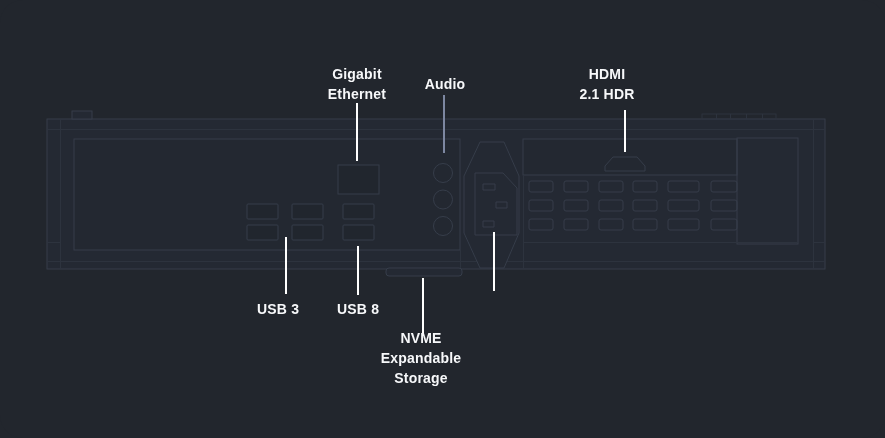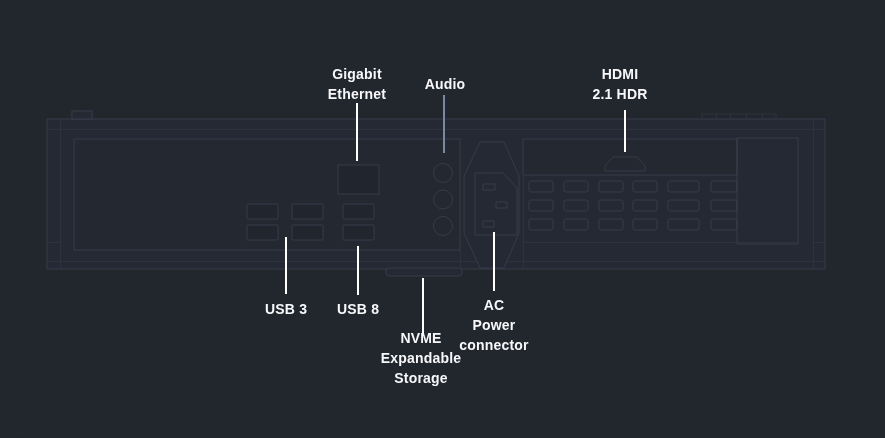--- a/index.html
+++ b/index.html
@@ -147,23 +147,20 @@
       <line x1="286" y1="237" x2="286" y2="294" class="callout"></line>
       <line x1="358" y1="246" x2="358" y2="295" class="callout"></line>
       <line x1="494" y1="232" x2="494" y2="291" class="callout"></line>
       <line x1="423" y1="278" x2="423" y2="336" class="callout"></line>
     </g>
   </svg>
 
   <div class="label" style="left:357px;top:64px">Gigabit
 Ethernet</div>
   <div class="label" style="left:445px;top:74px">Audio</div>
-  <div class="label" style="left:620px;top:64px">HDMI
+  <div class="label" style="left:607px;top:64px">HDMI
 2.1 HDR</div>
-  <div class="label" style="left:286px;top:299px">USB 3</div>
+  <div class="label" style="left:278px;top:299px">USB 3</div>
   <div class="label" style="left:358px;top:299px">USB 8</div>
-  <div class="label" style="left:494px;top:295px">AC
-Power
-connector</div>
   <div class="label" style="left:421px;top:328px">NVME
 Expandable
 Storage</div>
 </div>
 
 </body></html>

